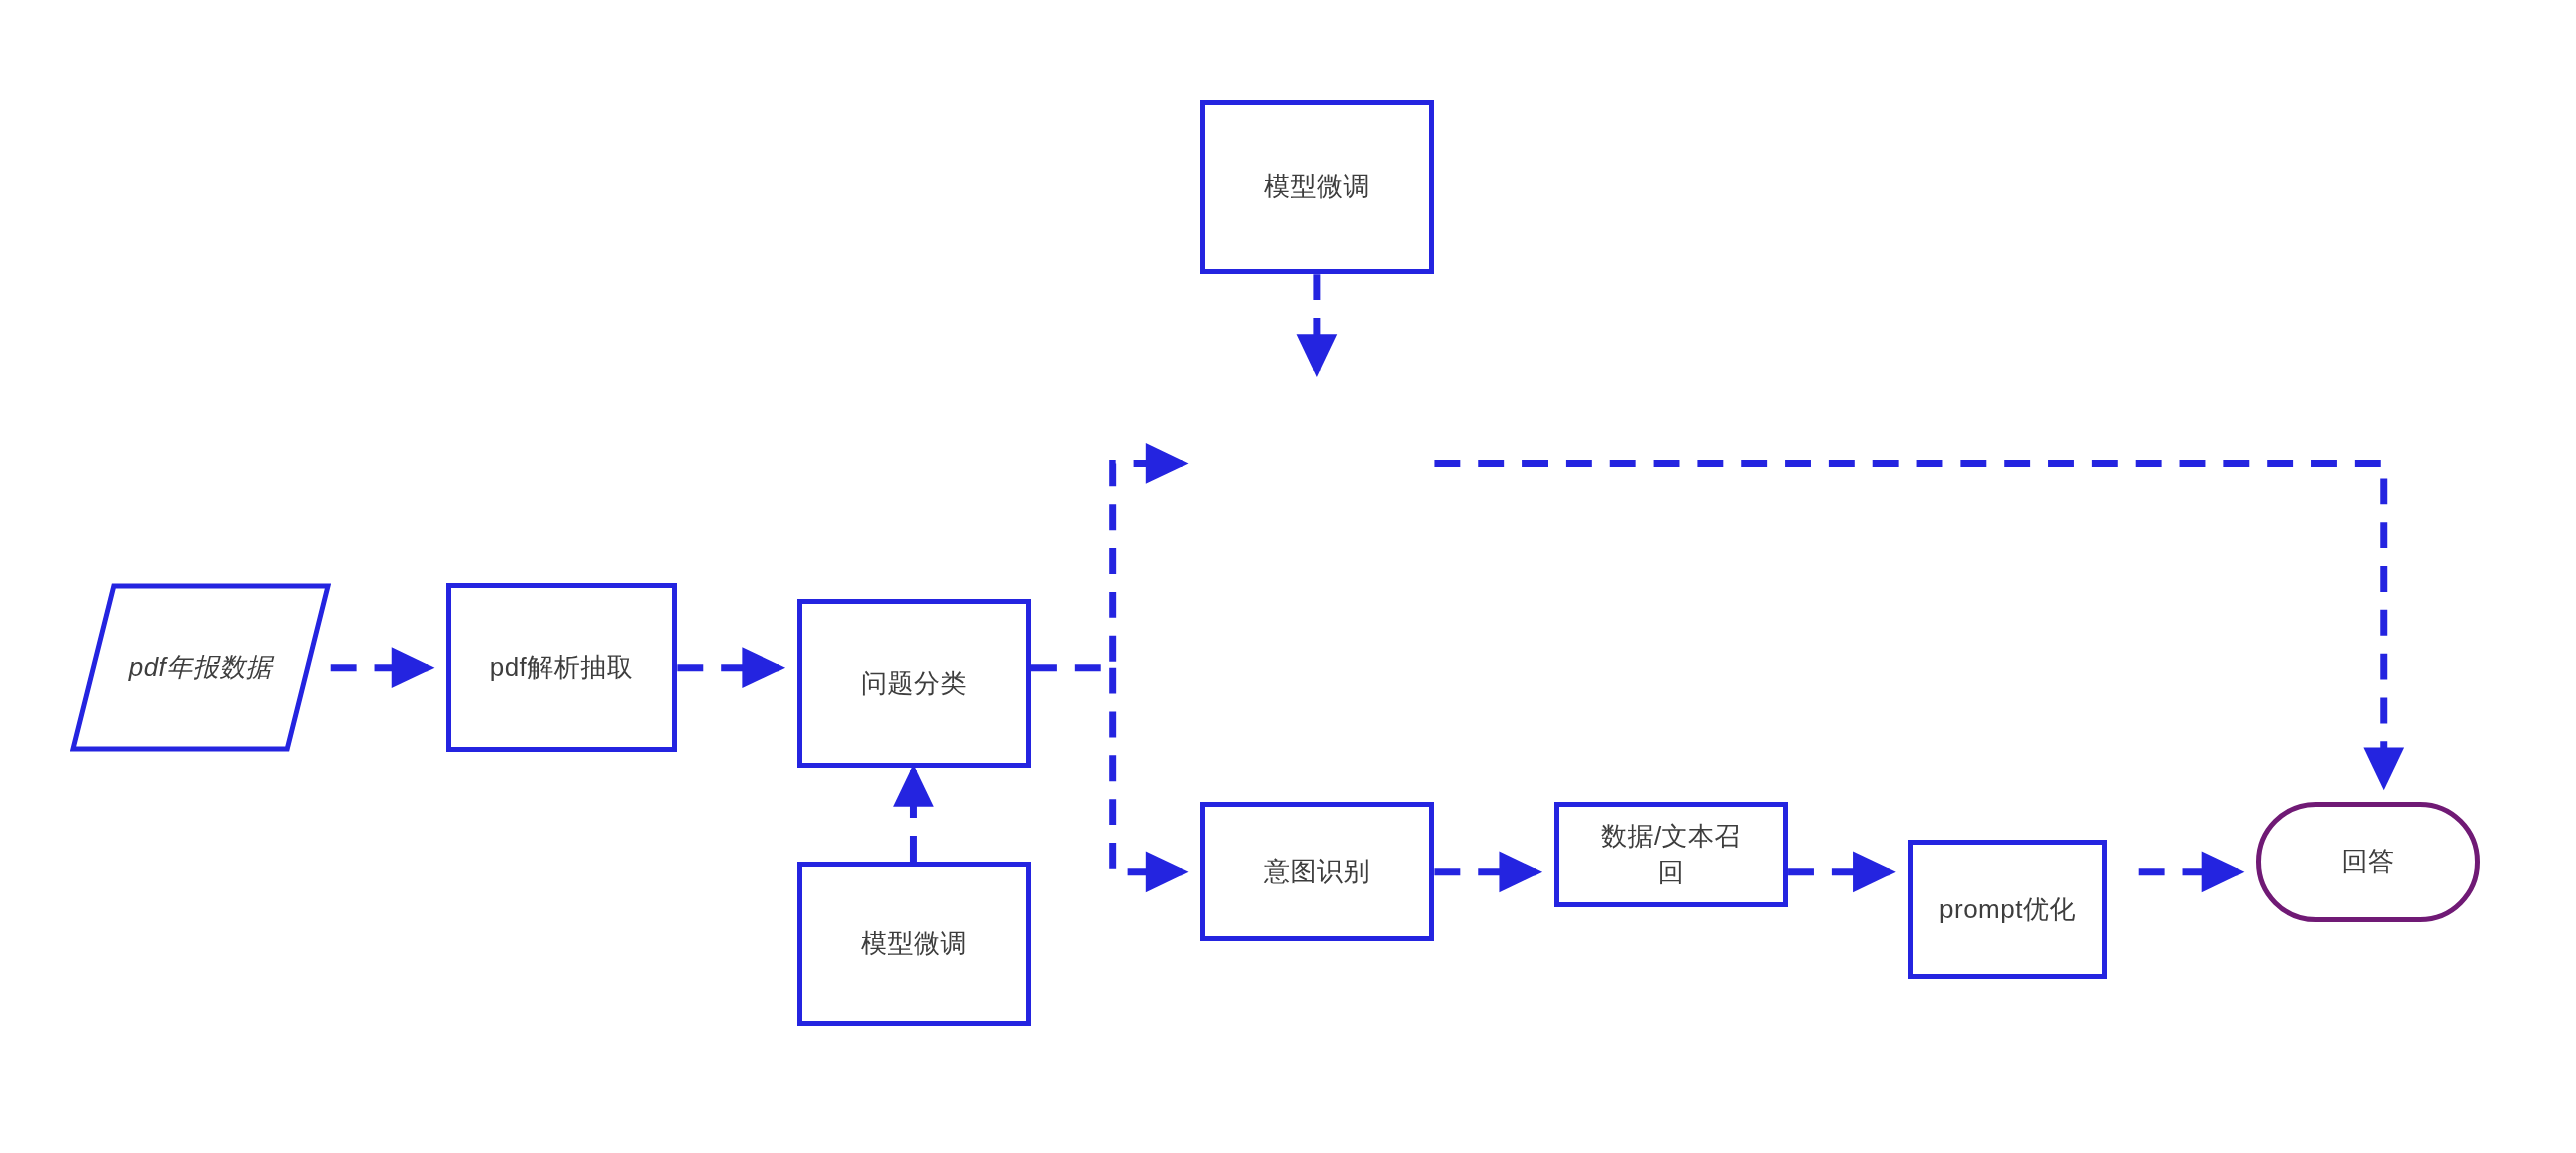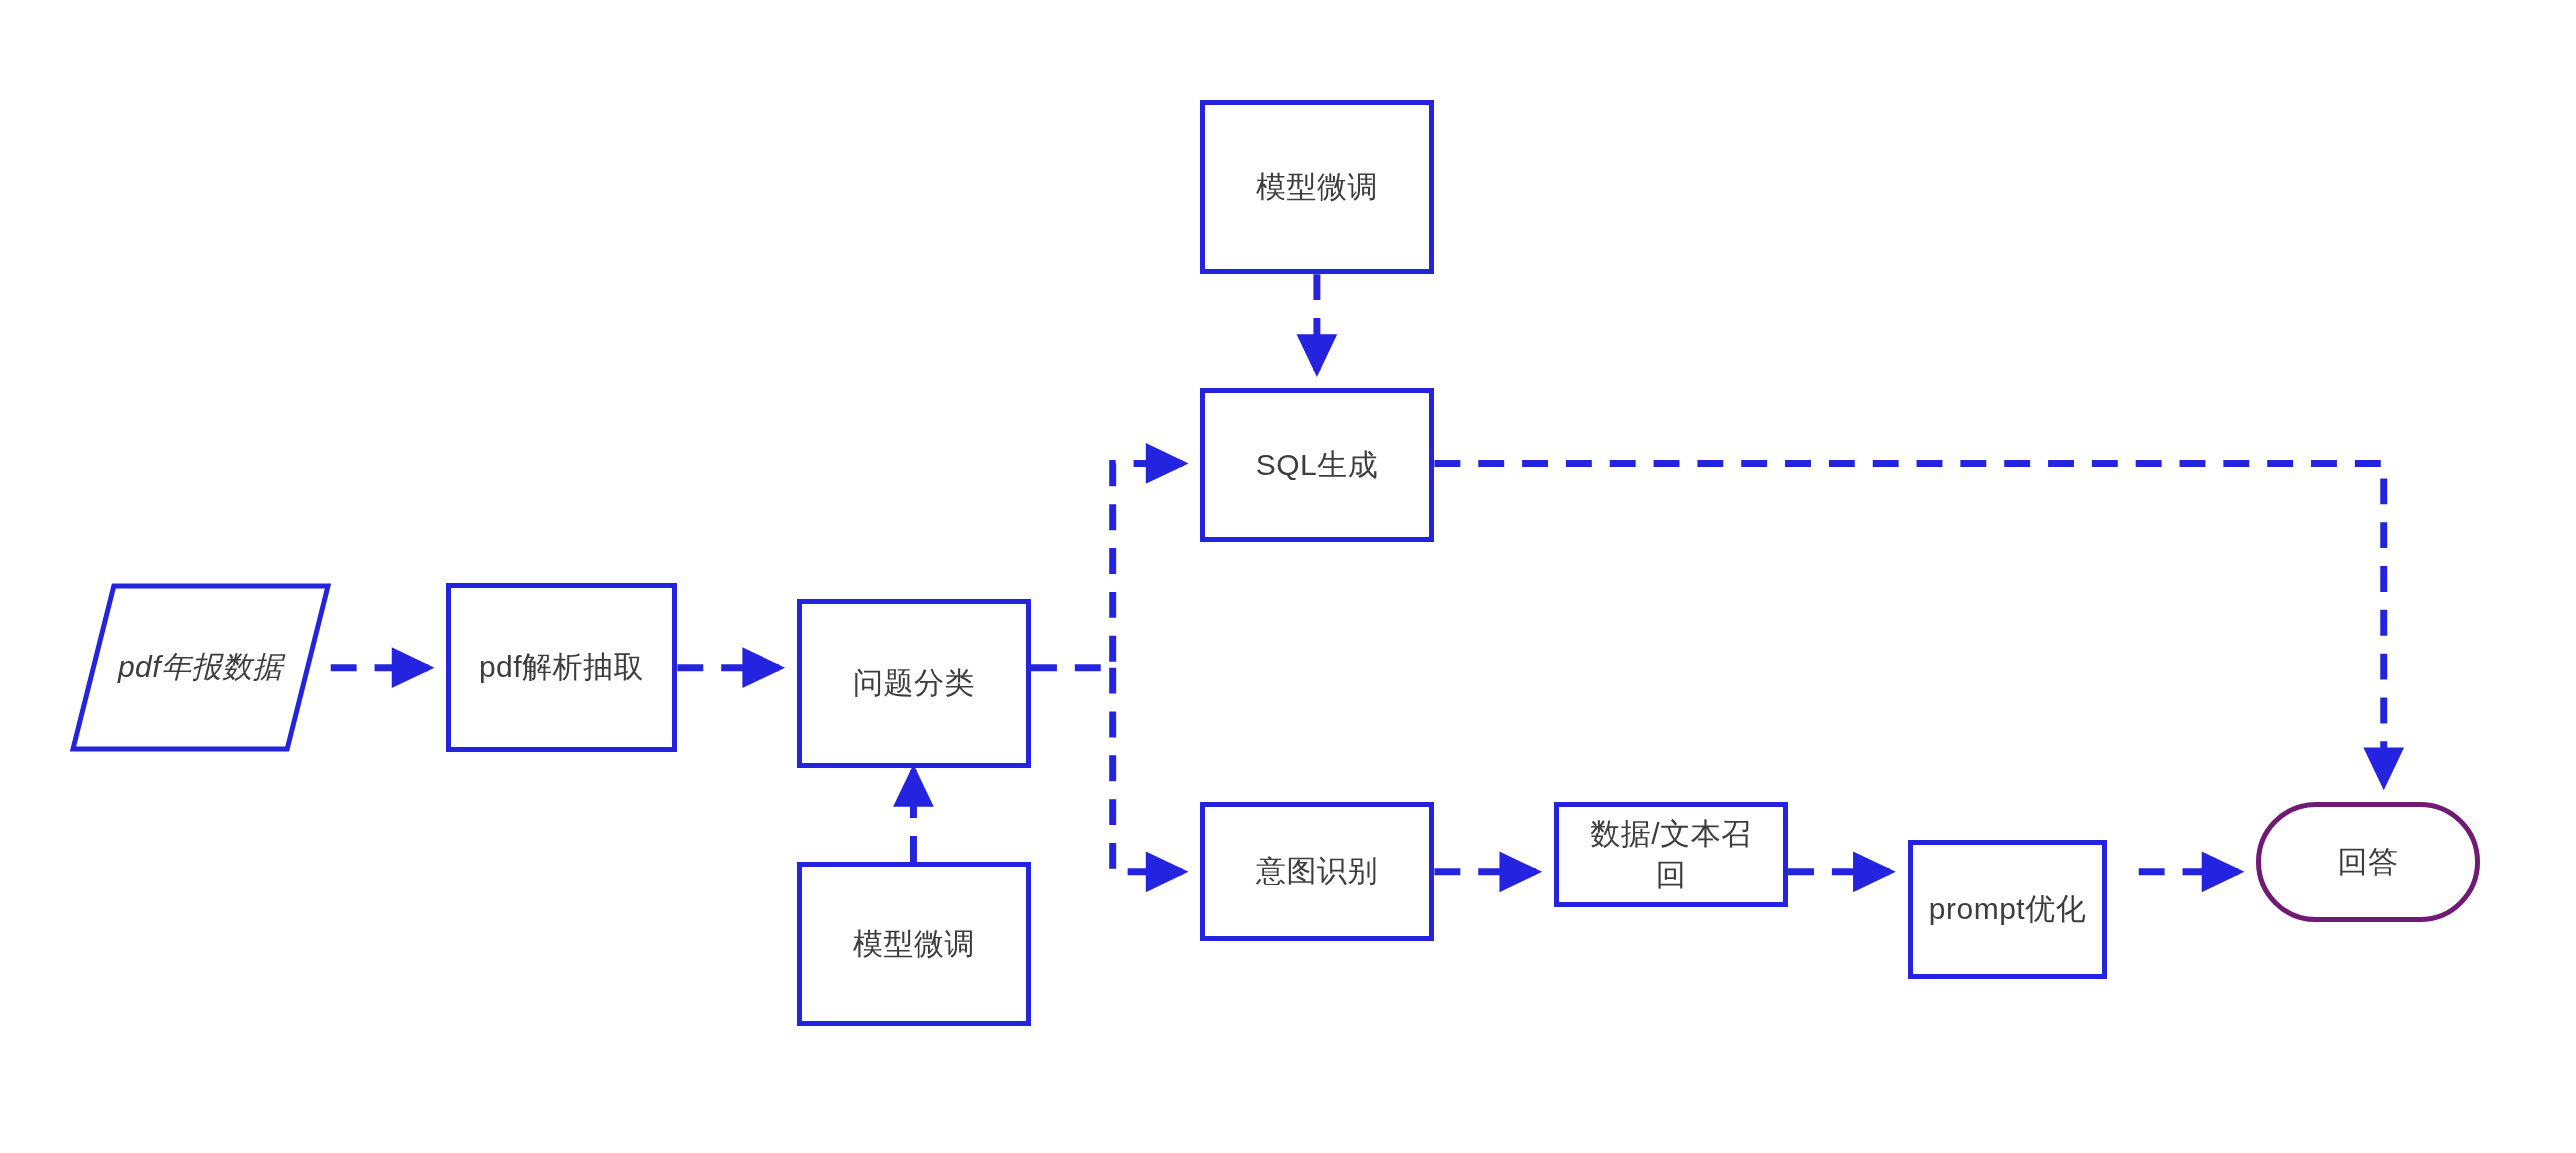--- a/index.html
+++ b/index.html
@@ -27,21 +27,21 @@
     pointer-events: none;
   }
   .node {
     position: absolute;
     box-sizing: border-box;
     display: flex;
     align-items: center;
     justify-content: center;
     text-align: center;
     color: #3d3d3d;
-    font-size: 30px;
+    font-size: 26px;
     line-height: 1.35;
     letter-spacing: 0.5px;
     background: #ffffff;
     z-index: 2;
   }
   .node.rect {
     border: 5px solid #2424e0;
   }
   .node.stadium {
     border: 5px solid #701a75;
@@ -99,23 +99,20 @@
       <path d="M 2147 875 L 2247 875"></path>
 
       <path d="M 1440 465 L 2393 465 L 2393 787"></path>
     </g>
   </svg>
 
   <div class="node rect" style="left:1200px; top:100px; width:234px; height:174px;">
     <span class="node-label">模型微调</span>
   </div>
 
-  <div class="node rect" style="left:1200px; top:388px; width:234px; height:154px;">
-    <span class="node-label">SQL生成</span>
-  </div>
 
   <div class="node parallelogram" style="left:70px; top:583px; width:261px; height:169px;font-style:italic;">
     <svg class="para-shape" viewBox="0 0 262 170" preserveAspectRatio="none" xmlns="http://www.w3.org/2000/svg">
       <polygon points="44,3 259,3 218,167 3,167" fill="#ffffff" stroke="#2424e0" stroke-width="5"></polygon>
     </svg>
     <span class="node-label">pdf年报数据</span>
   </div>
 
   <div class="node rect" style="left:446px; top:583px; width:231px; height:169px;">
     <span class="node-label">pdf解析抽取</span>

